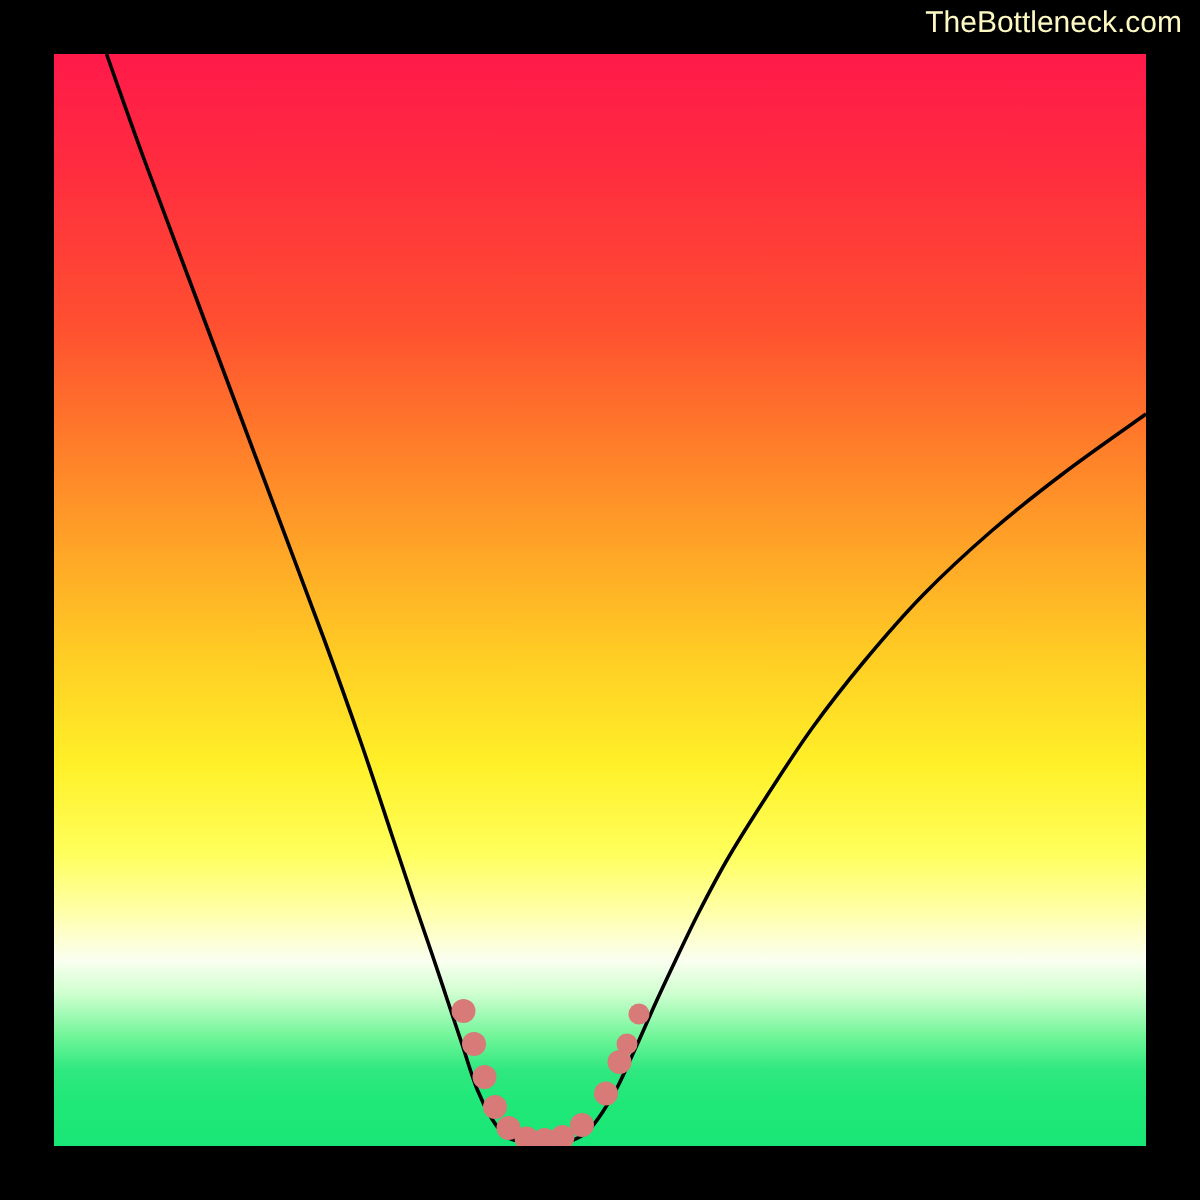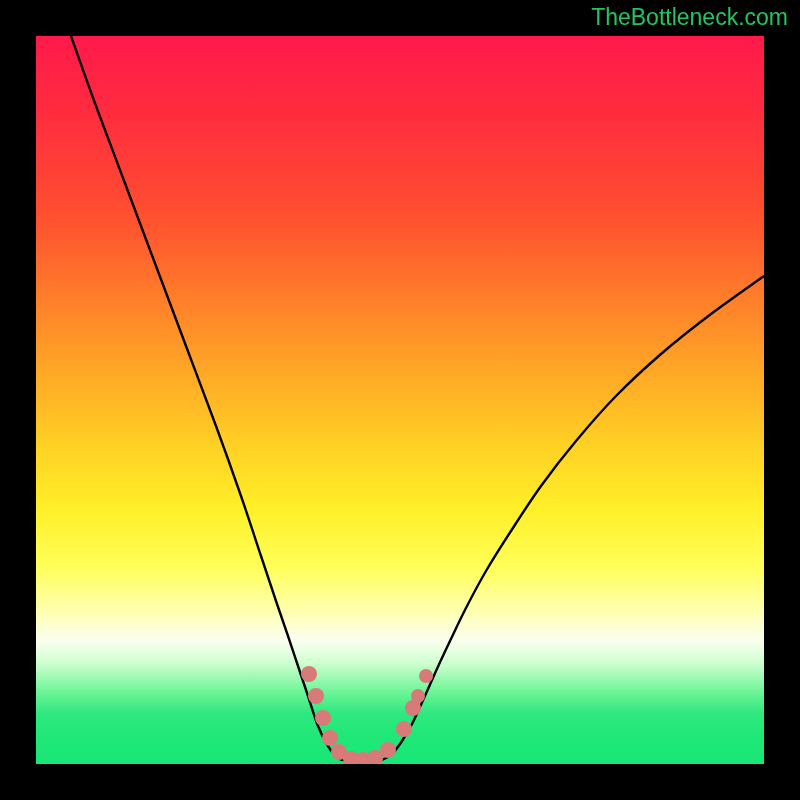--- a/index.html
+++ b/index.html
@@ -1,17 +1,17 @@
 <!DOCTYPE html>
 <html><head>
   <meta charset="utf-8">
   <style>
     *{margin:0;padding:0;box-sizing:border-box}
     body{width:800px;height:800px;background:#000;position:relative;font-family:Arial,Helvetica,sans-serif}
-    .watermark{position:absolute;top:4px;right:12px;color:#22c55e;font-size:23px;font-weight:400;z-index:10}
+    .watermark{position:absolute;top:4px;right:12px;color:#fef9c3;font-size:20px;font-weight:400;z-index:10}
     .plot{position:absolute;left:36px;top:36px;width:728px;height:728px;overflow:hidden}
     .gradient{position:absolute;inset:0;background:linear-gradient(to bottom,
       #ff1a4a 0%,
       #ff2b3f 10%,
       #ff5030 25%,
       #ff7a2a 35%,
       #ffa327 45%,
       #ffcc24 55%,
       #fff028 65%,
       #ffff5a 73%,

